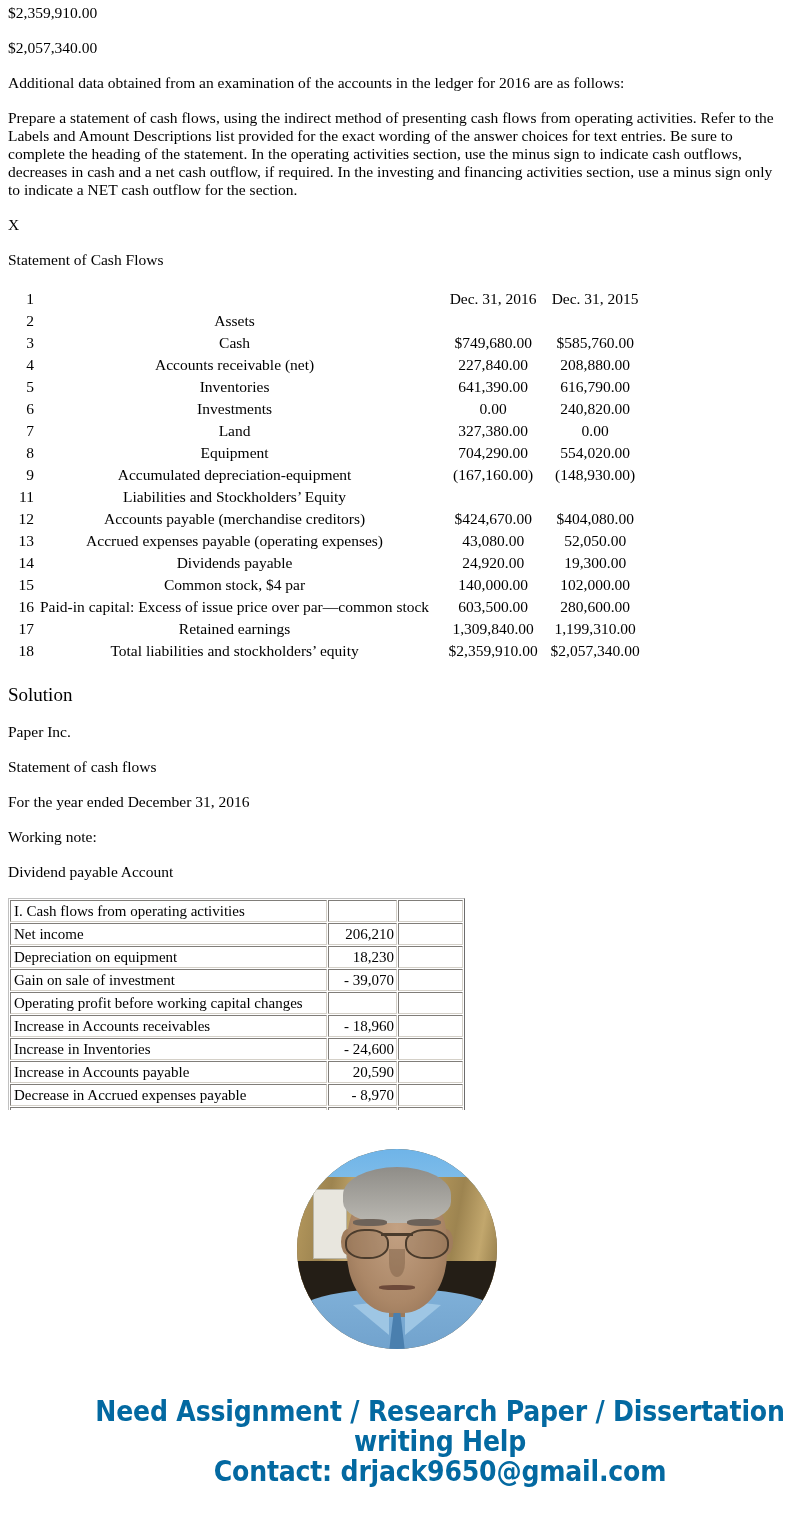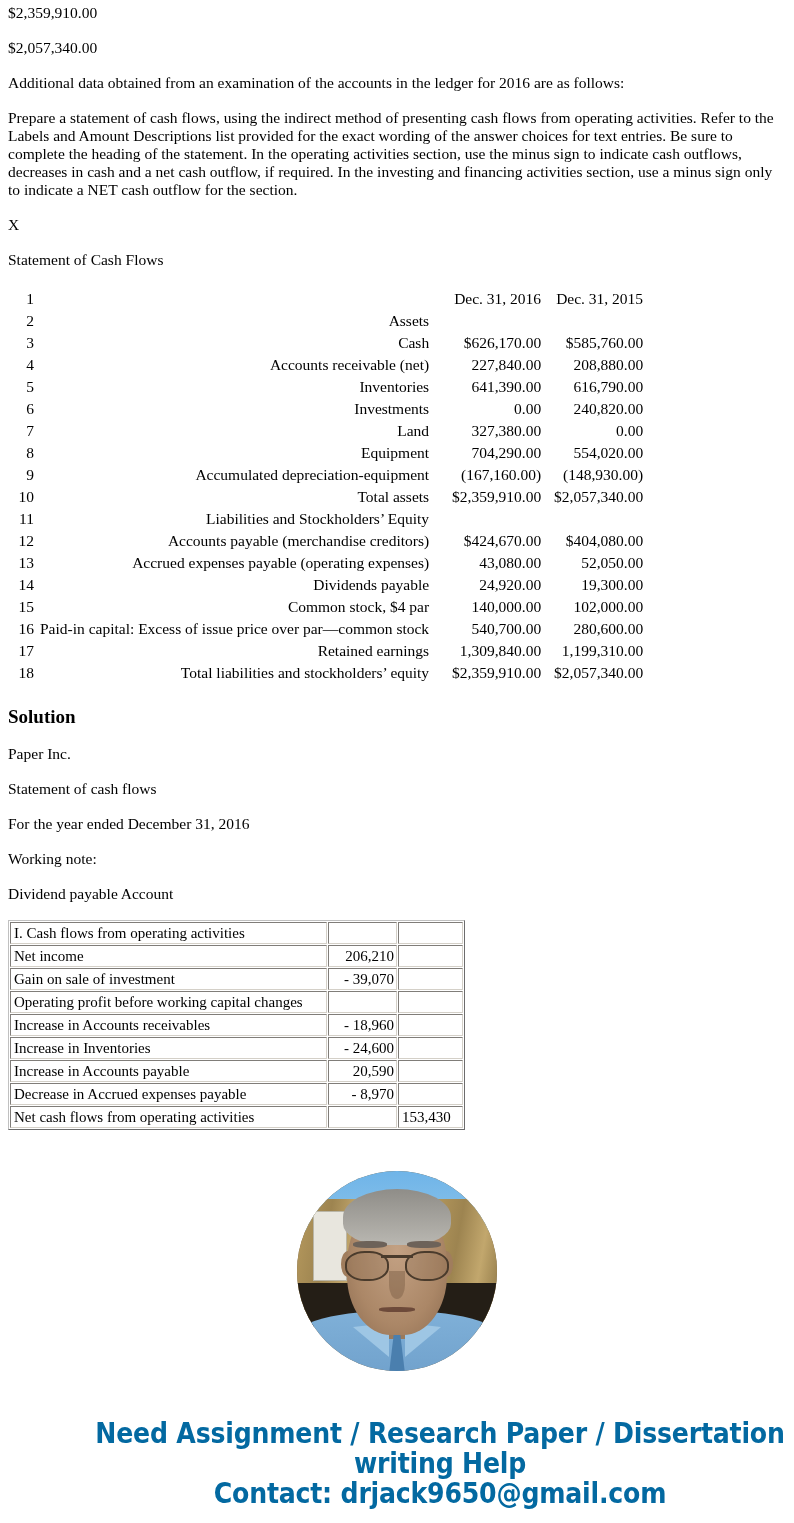--- a/index.html
+++ b/index.html
@@ -38,34 +38,34 @@
     line-height: 15px;
     white-space: nowrap;
     vertical-align: bottom;
   }
   .bs td.num {
     text-align: right;
     width: 26px;
     padding-right: 6px;
   }
   .bs td.lbl {
-    text-align: right;
+    text-align: center;
     padding-right: 10px;
   }
   .bs td.v {
-    text-align: right;
+    text-align: center;
     width: 96px;
     padding-left: 6px;
   }
   .bs tr.first td { padding-top: 5px; }
 
   
   h2.solution {
     font-size: 19px;
-    font-weight: bold;
+    font-weight: normal;
     margin: 7px 0 18px 0;
     line-height: 20px;
   }
 
   
   .cf-wrap {
     position: relative;
     height: 212px;
     overflow: hidden;
     margin-top: 0;
@@ -247,21 +247,21 @@
       </tr>
       <tr>
         <td class="num">2</td>
         <td class="lbl">Assets</td>
         <td class="v"></td>
         <td class="v"></td>
       </tr>
       <tr>
         <td class="num">3</td>
         <td class="lbl">Cash</td>
-        <td class="v">$626,170.00</td>
+        <td class="v">$749,680.00</td>
         <td class="v">$585,760.00</td>
       </tr>
       <tr>
         <td class="num">4</td>
         <td class="lbl">Accounts receivable (net)</td>
         <td class="v">227,840.00</td>
         <td class="v">208,880.00</td>
       </tr>
       <tr>
         <td class="num">5</td>
@@ -287,26 +287,20 @@
         <td class="v">704,290.00</td>
         <td class="v">554,020.00</td>
       </tr>
       <tr>
         <td class="num">9</td>
         <td class="lbl">Accumulated depreciation-equipment</td>
         <td class="v">(167,160.00)</td>
         <td class="v">(148,930.00)</td>
       </tr>
       <tr>
-        <td class="num">10</td>
-        <td class="lbl">Total assets</td>
-        <td class="v">$2,359,910.00</td>
-        <td class="v">$2,057,340.00</td>
-      </tr>
-      <tr>
         <td class="num">11</td>
         <td class="lbl">Liabilities and Stockholders’ Equity</td>
         <td class="v"></td>
         <td class="v"></td>
       </tr>
       <tr>
         <td class="num">12</td>
         <td class="lbl">Accounts payable (merchandise creditors)</td>
         <td class="v">$424,670.00</td>
         <td class="v">$404,080.00</td>
@@ -325,21 +319,21 @@
       </tr>
       <tr>
         <td class="num">15</td>
         <td class="lbl">Common stock, $4 par</td>
         <td class="v">140,000.00</td>
         <td class="v">102,000.00</td>
       </tr>
       <tr>
         <td class="num">16</td>
         <td class="lbl">Paid-in capital: Excess of issue price over par—common stock</td>
-        <td class="v">540,700.00</td>
+        <td class="v">603,500.00</td>
         <td class="v">280,600.00</td>
       </tr>
       <tr>
         <td class="num">17</td>
         <td class="lbl">Retained earnings</td>
         <td class="v">1,309,840.00</td>
         <td class="v">1,199,310.00</td>
       </tr>
       <tr>
         <td class="num">18</td>
@@ -361,20 +355,25 @@
     <table class="cf">
       <tbody>
         <tr>
           <td class="c-label">I. Cash flows from operating activities</td>
           <td class="c-amt1"></td>
           <td class="c-amt2"></td>
         </tr>
         <tr>
           <td class="c-label">Net income</td>
           <td class="c-amt1">206,210</td>
+          <td class="c-amt2"></td>
+        </tr>
+        <tr>
+          <td class="c-label">Depreciation on equipment</td>
+          <td class="c-amt1">18,230</td>
           <td class="c-amt2"></td>
         </tr>
         <tr>
           <td class="c-label">Gain on sale of investment</td>
           <td class="c-amt1">- 39,070</td>
           <td class="c-amt2"></td>
         </tr>
         <tr>
           <td class="c-label">Operating profit before working capital changes</td>
           <td class="c-amt1"></td>

